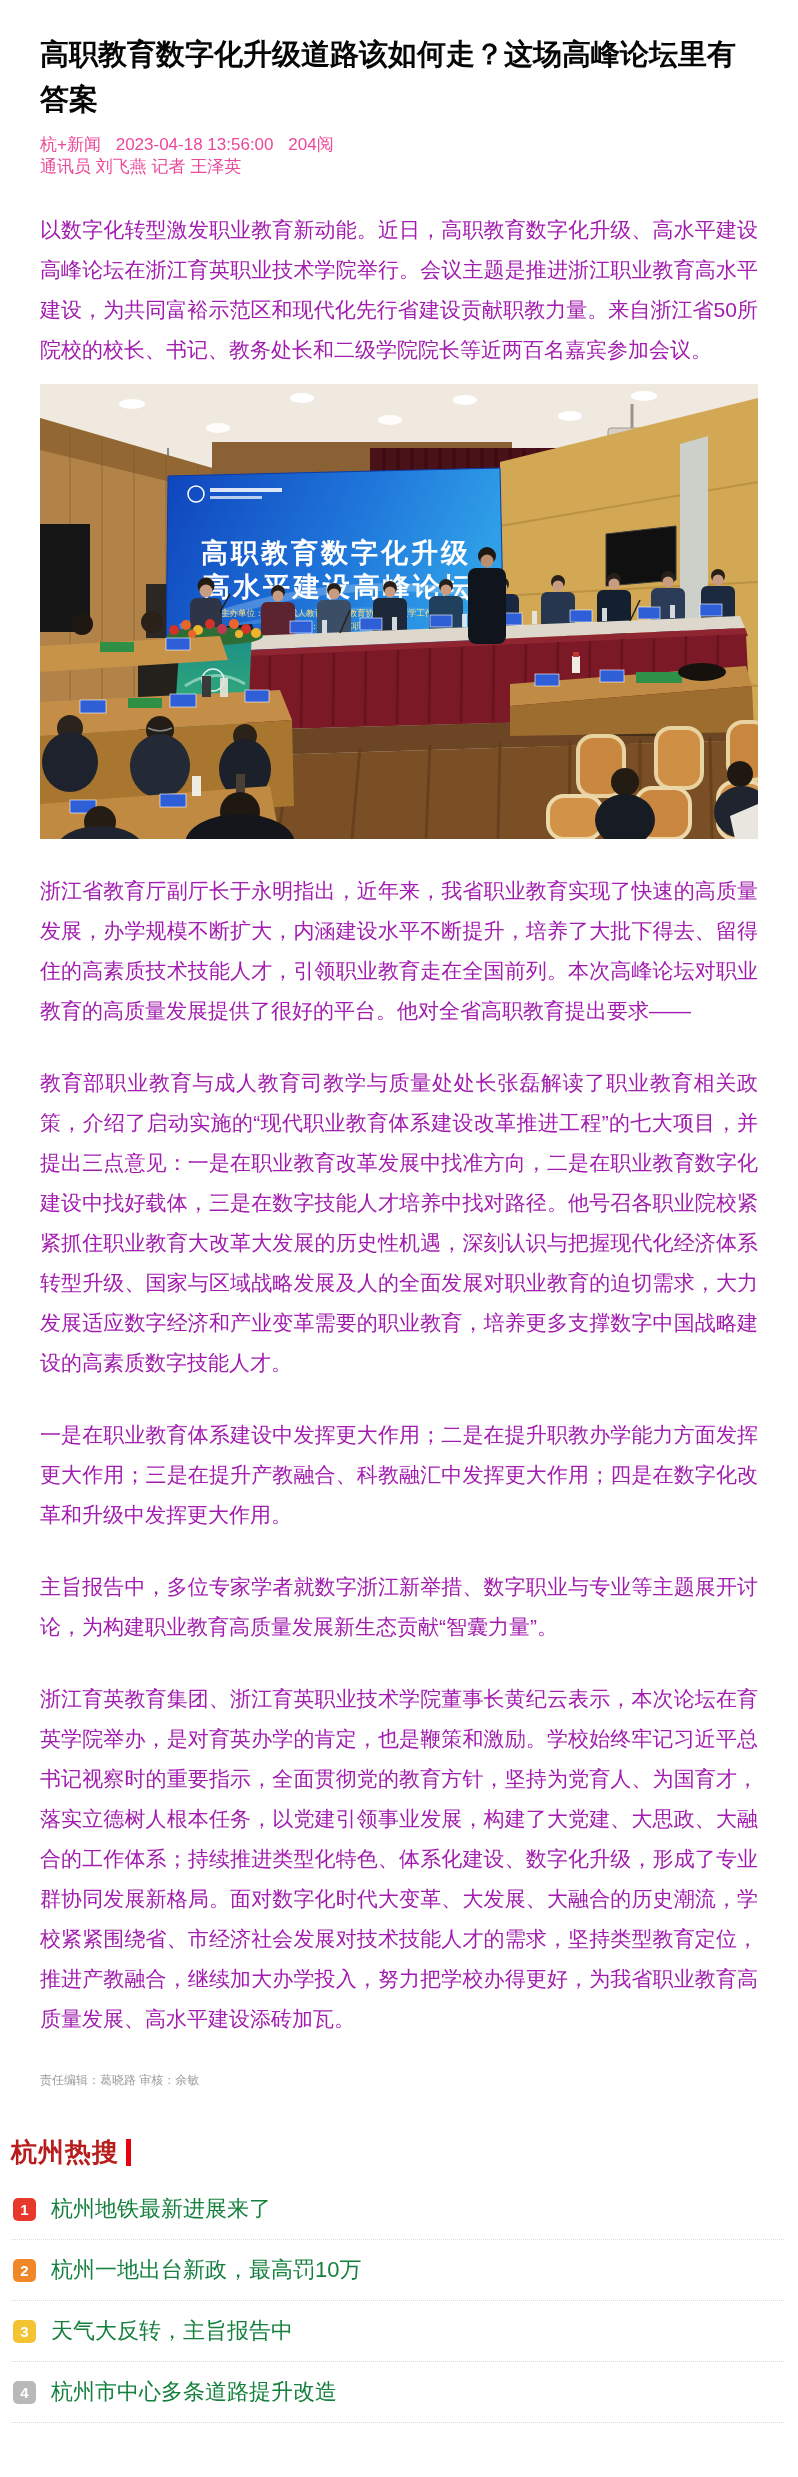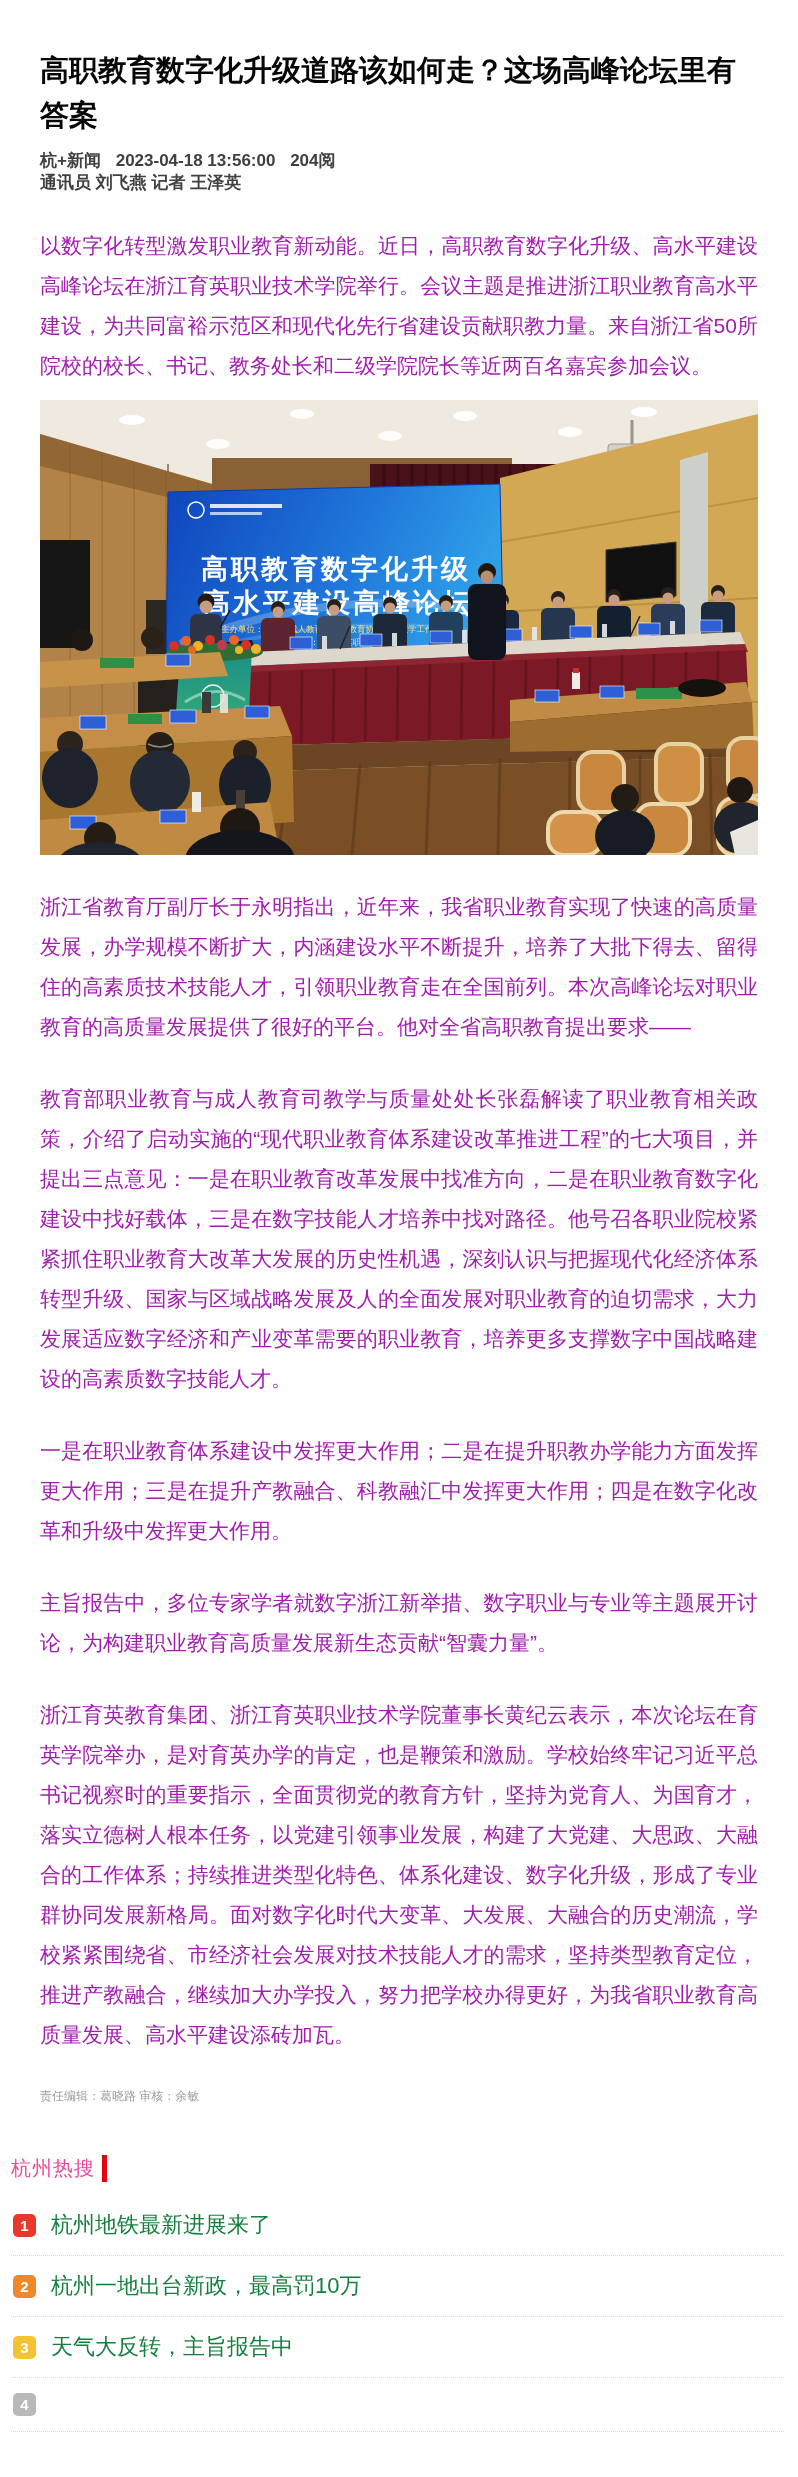--- a/index.html
+++ b/index.html
@@ -1,29 +1,29 @@
 <!DOCTYPE html>
 <html><head>
 <meta charset="utf-8">
 <style>
   html,body{margin:0;padding:0;}
   body{
     width:798px;height:2477px;overflow:hidden;background:#ffffff;
     font-family:"Liberation Sans","DejaVu Sans",sans-serif;color:#333;
   }
-  .article{padding:48px 40px 0 40px;}
+  .article{padding:32px 40px 0 40px;}
   .title{font-size:29px;line-height:45px;font-weight:bold;color:#060606;margin:0;}
-  .meta{margin-top:12px;font-size:17px;line-height:22px;color:#404040;font-weight:bold;}
+  .meta{margin-top:12px;font-size:17px;line-height:22px;color:#ec4899;}
   .meta-row span{margin-right:10px;}
   .para{font-size:21px;line-height:40px;text-align:justify;color:#a21caf;margin:32px 0 0 0;}
   .photo-wrap{display:block;margin:14px 0 0 0;width:718px;height:455px;background:#d8d0c5;}
   .editor{margin-top:30px;font-size:12px;line-height:22px;color:#9d9d9d;}
   .hot{margin-top:44px;padding:0 14px 0 11px;}
   .hot-head{display:flex;align-items:center;height:34px;}
-  .hot-title{font-size:20px;font-weight:normal;color:#ec4899;letter-spacing:1px;}
+  .hot-title{font-size:26px;font-weight:bold;color:#b91c1c;letter-spacing:1px;}
   .hot-bar{width:5px;height:27px;background:#e60012;margin-left:7px;}
   .hot-list{margin-top:10px;}
   .hot-item{display:flex;align-items:center;padding:15px 2px;border-bottom:1px dotted #d9d9d9;cursor:pointer;}
   .badge{
     width:23px;height:23px;border-radius:5px;flex:0 0 23px;
     color:#fff;font-size:15px;font-weight:bold;
     display:flex;align-items:center;justify-content:center;
   }
   .hot-text{margin-left:15px;font-size:22px;line-height:30px;color:#15803d;}
   
@@ -344,15 +344,16 @@
     <div class="hot-item">
       <span class="badge" style="background:#f0882a">2</span>
       <span class="hot-text">杭州一地出台新政，最高罚10万</span>
     </div>
     <div class="hot-item">
       <span class="badge" style="background:#f3c332">3</span>
       <span class="hot-text">天气大反转，主旨报告中</span>
     </div>
     <div class="hot-item">
       <span class="badge" style="background:#b9b9b9">4</span>
+      <span class="hot-text">杭州市中心多条道路提升改造</span>
     </div>
   </div>
 </div>
 
 </body></html>

